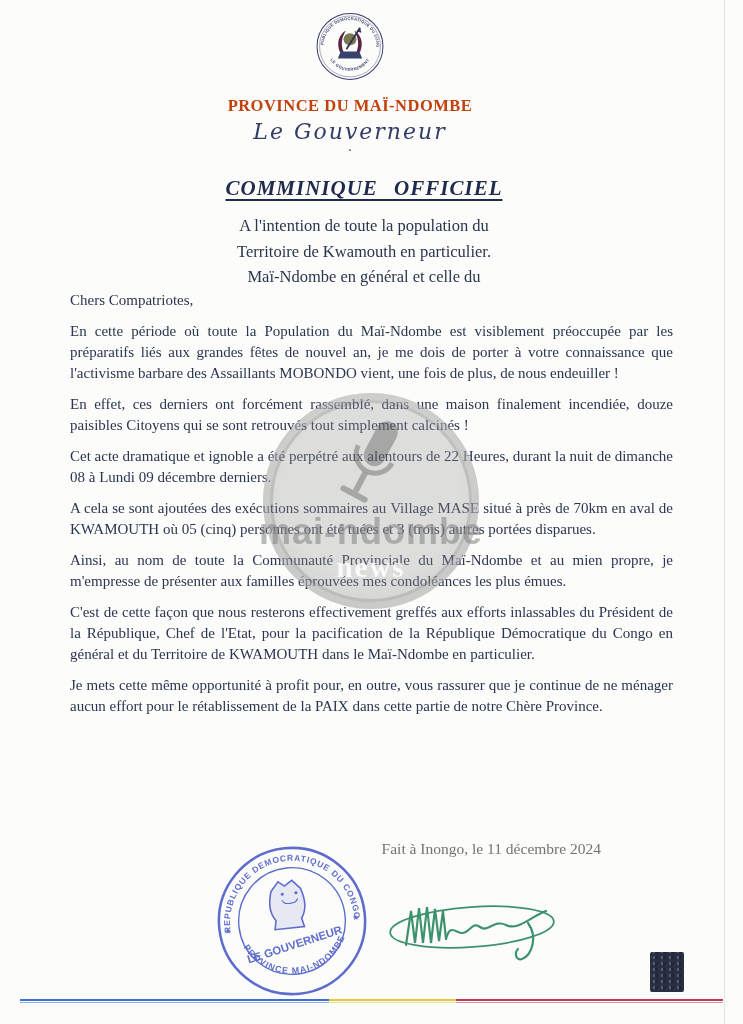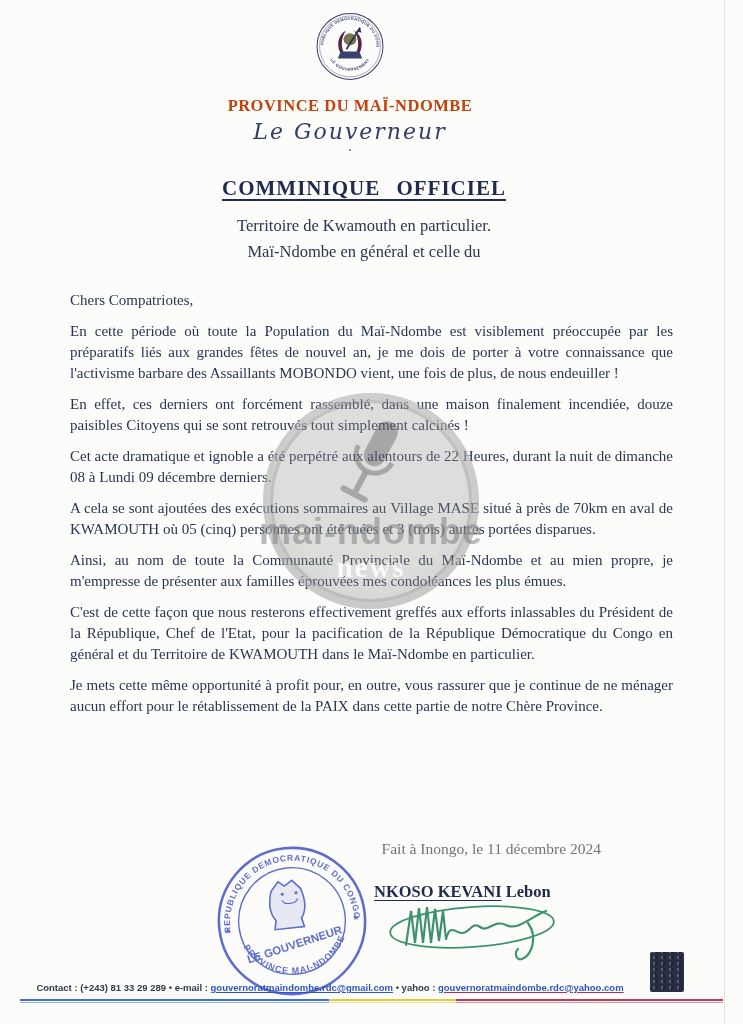--- a/index.html
+++ b/index.html
@@ -27,20 +27,21 @@
     margin-top:3px;font-style:italic;font-size:22px;color:#333d66;
     font-family:"DejaVu Serif",serif;letter-spacing:2px;
   }
   .gouverneur-dot{font-size:14px;color:#333d66;line-height:6px;}
   
   .titleblock{position:absolute;top:176px;left:0;width:728px;text-align:center;}
   .doc-title{
     display:inline-block;font-weight:bold;font-size:21px;letter-spacing:1px;
     word-spacing:10px;color:#1f2a4d;text-decoration:underline;
     text-underline-offset:4px;
+    font-style:italic;
   }
   .subtitle{margin-top:12px;font-size:16.5px;line-height:1.55;color:#2b3550;}
   
   .body{
     position:absolute;top:290px;left:70px;width:603px;
     font-size:15px;line-height:21px;text-align:justify;
   }
   .body p{margin:0 0 10px 0;}
   .salutation{text-align:left;}
   
@@ -135,20 +136,21 @@
       </g>
     </svg>
     <div class="province">PROVINCE DU MAÏ-NDOMBE</div>
     <div class="gouverneur">Le Gouverneur</div>
     <div class="gouverneur-dot">.</div>
   </div>
 
   <div class="titleblock">
     <span class="doc-title">COMMINIQUE OFFICIEL</span>
     <div class="subtitle">
+      <div>A l'intention de toute la population du</div>
       <div>Territoire de Kwamouth en particulier.</div>
       <div>Maï-Ndombe en général et celle du</div>
     </div>
   </div>
 
   <div class="body">
     <p class="salutation">Chers Compatriotes,</p>
     <p>En cette période où toute la Population du Maï-Ndombe est visiblement préoccupée par les préparatifs liés aux grandes fêtes de nouvel an, je me dois de porter à votre connaissance que l'activisme barbare des Assaillants MOBONDO vient, une fois de plus, de nous endeuiller !</p>
     <p>En effet, ces derniers ont forcément rassemblé, dans une maison finalement incendiée, douze paisibles Citoyens qui se sont retrouvés tout simplement calcinés !</p>
     <p>Cet acte dramatique et ignoble a été perpétré aux alentours de 22 Heures, durant la nuit de dimanche 08 à Lundi 09 décembre derniers.</p>
@@ -177,21 +179,20 @@
     <text x="141" y="86" font-size="8" fill="#4d5ec9">★</text>
     <g stroke="#4d5ec9" fill="rgba(77,94,201,0.14)">
       <path d="M62,48 l8,-9 6,5 8,-5 8,9 c4,12 4,22 -2,30 l2,9 h-30 l2,-9 c-6,-8 -6,-18 -2,-30 Z" stroke-width="1.6"></path>
       <path d="M72,58 c2,4 4,4 8,4 c4,0 6,0 8,-4" fill="none" stroke-width="1.2"></path>
       <circle cx="73" cy="52" r="1.6" fill="#4d5ec9" stroke="none"></circle>
       <circle cx="87" cy="52" r="1.6" fill="#4d5ec9" stroke="none"></circle>
     </g>
     <text x="80" y="108" text-anchor="middle" transform="rotate(-12 80 104)" font-family="Liberation Sans, sans-serif" font-size="11.5" font-weight="bold" fill="#4d5ec9">LE GOUVERNEUR</text>
   </svg>
 
-  <div class="signatory"><span class="uline">NKOSO KEVANI</span><span> Lebon</span></div>
 
   <svg class="signature-svg" viewBox="0 0 190 72">
     <g stroke="#2d8a63" fill="none" stroke-width="2.2" stroke-linecap="round" opacity="0.92">
       <ellipse cx="92" cy="34" rx="82" ry="20" transform="rotate(-4 92 34)" stroke-width="1.8"></ellipse>
       <path d="M26,52 L31,18 L35,50 L39,15 L43,50 L47,14 L51,50 L55,16 L59,48 L63,18 L66,46"></path>
       <path d="M66,46 C70,30 76,40 82,40 C90,40 92,28 100,34 C108,40 114,26 126,32 C138,38 150,24 166,18"></path>
       <path d="M148,30 C158,44 152,62 142,66 C136,68 134,60 138,56"></path>
     </g>
   </svg>
 
@@ -202,30 +203,20 @@
         <path d="M26,44 a19,19 0 0 0 38,0" fill="none" stroke="rgba(70,70,70,0.8)" stroke-width="5"></path>
         <rect x="42" y="64" width="6" height="22"></rect>
         <rect x="30" y="86" width="30" height="6" rx="3"></rect>
       </g>
     </svg>
     <div class="wm-name">mai-ndombe</div>
     <div class="wm-news">news</div>
   </div>
 
 
-  <div class="footer-contact">
-    <span>Contact :</span>
-    <span>(+243) 81 33 29 289</span>
-    <span>•</span>
-    <span>e-mail :</span>
-    <a href="#">gouvernoratmaindombe.rdc@gmail.com</a>
-    <span>•</span>
-    <span>yahoo :</span>
-    <a href="#" class="yahoo">gouvernoratmaindombe.rdc@yahoo.com</a>
-  </div>
 
   <div class="footer-rule">
     <div class="l1"></div>
       <div class="l2"></div>
   </div>
 
   <div class="qr"></div>
 
 </div>
 

